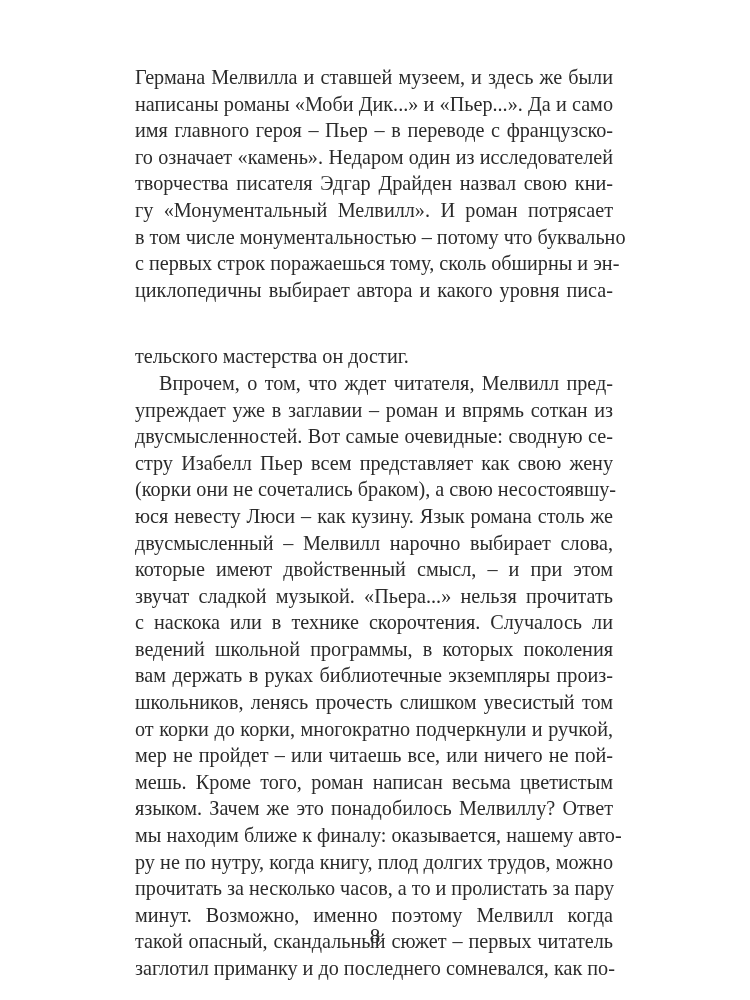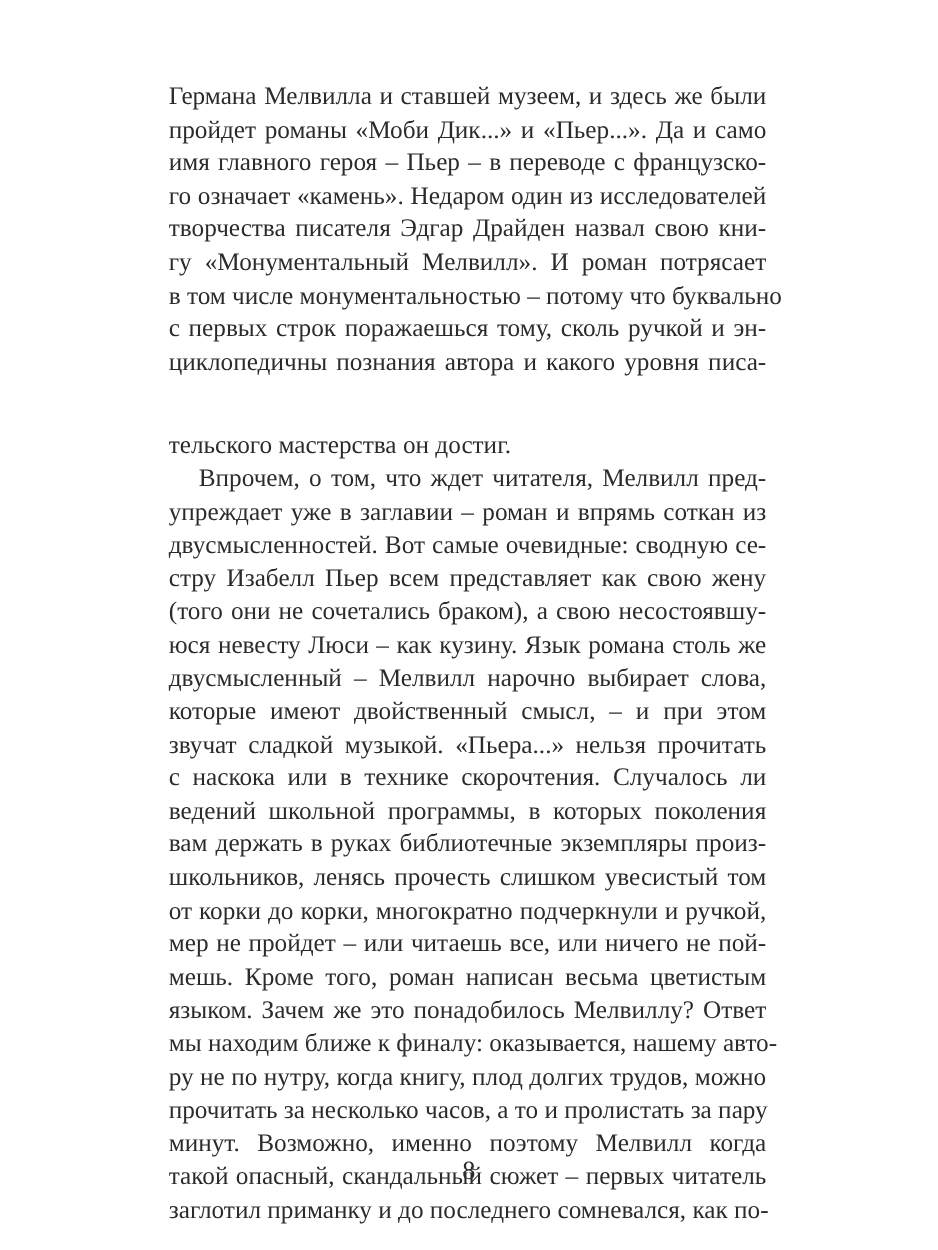--- a/index.html
+++ b/index.html
@@ -57,36 +57,36 @@
       color: #2b2b2b;
     }
   </style>
 </head>
 <body>
 
 <div class="page">
   <div class="text-block" id="text-block">
       <div>
         <span class="line">Германа Мелвилла и ставшей музеем, и здесь же были</span>
-        <span class="line">пройдет романы «Моби Дик...» и «Пьер...». Да и само</span>
+        <span class="line">написаны романы «Моби Дик...» и «Пьер...». Да и само</span>
         <span class="line">имя главного героя – Пьер – в переводе с французско-</span>
         <span class="line">го означает «камень». Недаром один из исследователей</span>
         <span class="line">творчества писателя Эдгар Драйден назвал свою кни-</span>
         <span class="line">гу «Монументальный Мелвилл». И роман потрясает</span>
         <span class="line">в том числе монументальностью – потому что буквально</span>
-        <span class="line">с первых строк поражаешься тому, сколь ручкой и эн-</span>
-        <span class="line">циклопедичны познания автора и какого уровня писа-</span>
+        <span class="line">с первых строк поражаешься тому, сколь обширны и эн-</span>
+        <span class="line">циклопедичны выбирает автора и какого уровня писа-</span>
         <span class="line last">тельского мастерства он достиг.</span>
       </div>
       <div>
         <span class="line indent">Впрочем, о том, что ждет читателя, Мелвилл пред-</span>
         <span class="line">упреждает уже в заглавии – роман и впрямь соткан из</span>
         <span class="line">двусмысленностей. Вот самые очевидные: сводную се-</span>
         <span class="line">стру Изабелл Пьер всем представляет как свою жену</span>
-        <span class="line">(того они не сочетались браком), а свою несостоявшу-</span>
+        <span class="line">(корки они не сочетались браком), а свою несостоявшу-</span>
         <span class="line">юся невесту Люси – как кузину. Язык романа столь же</span>
         <span class="line">двусмысленный – Мелвилл нарочно выбирает слова,</span>
         <span class="line">которые имеют двойственный смысл, – и при этом</span>
         <span class="line">звучат сладкой музыкой. «Пьера...» нельзя прочитать</span>
         <span class="line">с наскока или в технике скорочтения. Случалось ли</span>
         <span class="line">ведений школьной программы, в которых поколения</span>
         <span class="line">вам держать в руках библиотечные экземпляры произ-</span>
         <span class="line">школьников, ленясь прочесть слишком увесистый том</span>
         <span class="line">от корки до корки, многократно подчеркнули и ручкой,</span>
         <span class="line">мер не пройдет – или читаешь все, или ничего не пой-</span>

